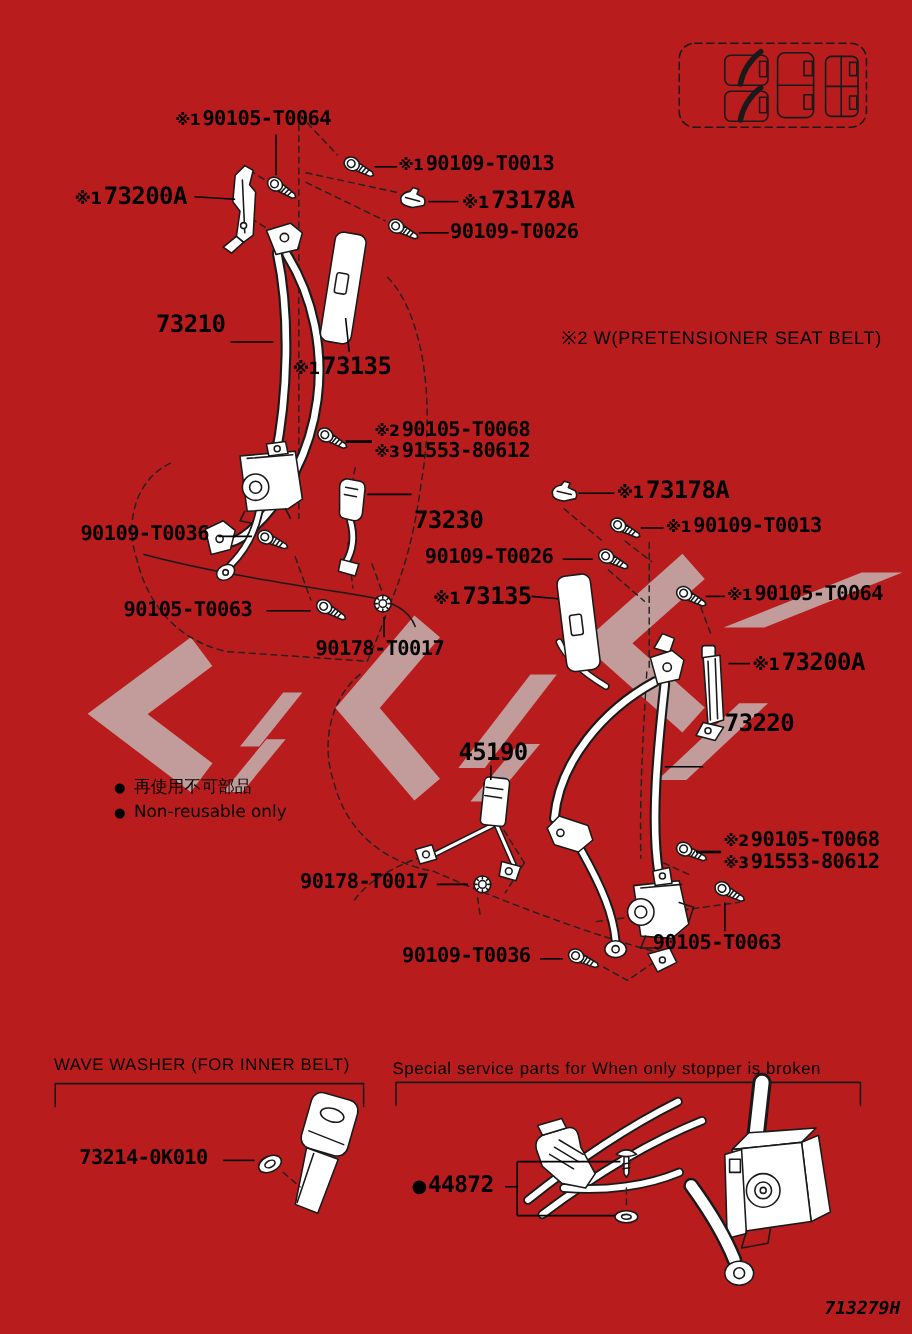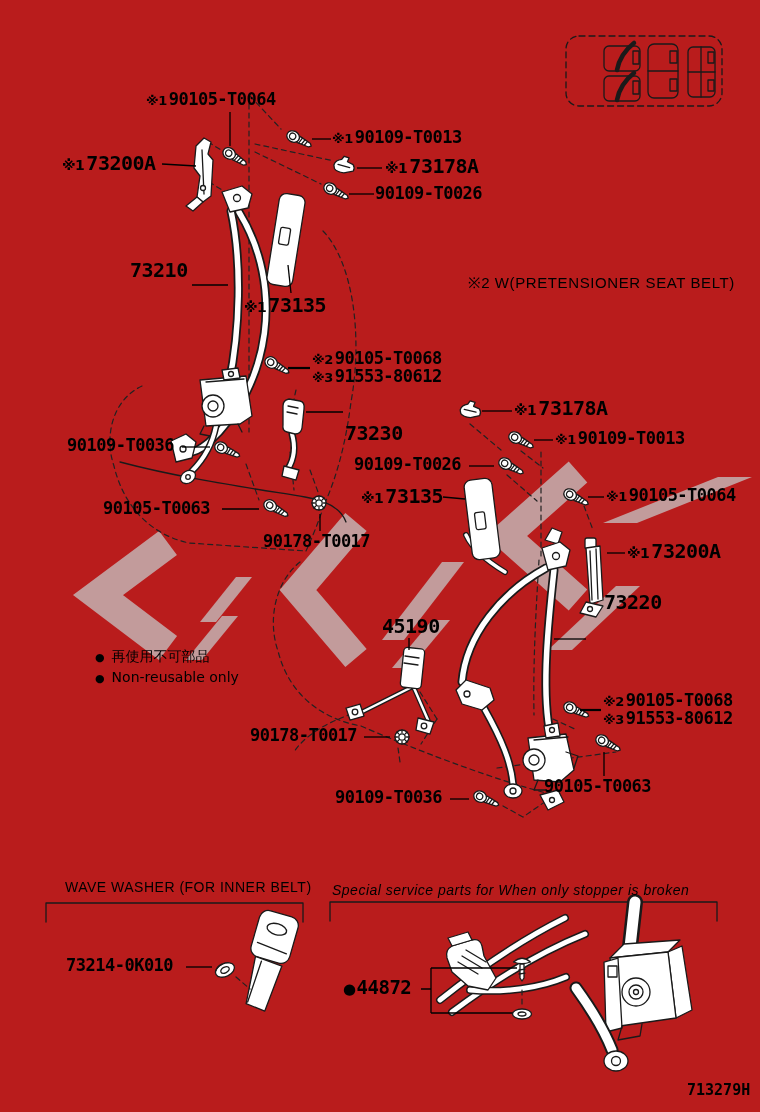--- a/index.html
+++ b/index.html
@@ -5,23 +5,23 @@
   html,body{margin:0;padding:0;background:#fff;}
   .page{position:relative;width:760px;height:1112px;background:#b91c1c;overflow:hidden;
         font-family:"Liberation Sans",sans-serif;}
   svg{position:absolute;left:0;top:0;}
   #labels-layer{position:absolute;left:0;top:0;width:760px;height:1112px;}
   .lbl{position:absolute;white-space:pre;color:#000;line-height:1.05;}
   .part    {font-family:"DejaVu Sans Mono",monospace;font-weight:bold;font-size:17px;letter-spacing:-0.5px;}
   .part-lg {font-family:"DejaVu Sans Mono",monospace;font-weight:bold;font-size:20px;letter-spacing:-0.5px;}
   .part-md {font-family:"DejaVu Sans Mono",monospace;font-weight:bold;font-size:19px;letter-spacing:-0.5px;}
   .note    {font-family:"Liberation Sans",sans-serif;font-size:15px;letter-spacing:0.6px;}
-  .header  {font-family:"Liberation Sans",sans-serif;font-size:14px;letter-spacing:0.5px;margin-left:20px;}
+  .header  {font-family:"Liberation Sans",sans-serif;font-size:14px;letter-spacing:0.5px;}
   .legend  {font-family:"DejaVu Sans",sans-serif;font-size:14px;}
-  .docnum  {font-family:"DejaVu Sans Mono",monospace;font-size:15px;font-weight:bold;}
+  .docnum  {font-family:"DejaVu Sans Mono",monospace;font-size:15px;font-weight:bold;font-style:italic;}
   .pfx{font-family:"DejaVu Sans",sans-serif;font-weight:bold;font-size:13px;margin-right:2px;}
   .part-lg .pfx{font-size:14px;}
   .legend .pfx{font-size:11px;margin-right:7px;}
   .part-md .pfx{font-size:15px;margin-right:1px;}
   
   .ln{stroke:#1a1a1a;fill:none;stroke-width:1.3;stroke-linecap:round;stroke-linejoin:round;}
   .lnf{stroke:#1a1a1a;fill:#fff;stroke-width:1.3;stroke-linejoin:round;}
   .dash{stroke:#222;fill:none;stroke-width:1.2;stroke-dasharray:5 4;stroke-linecap:round;}
   .lead{stroke:#000;fill:none;stroke-width:1.3;}
   .lead2{stroke:#000;fill:none;stroke-width:2.2;}
@@ -364,19 +364,19 @@
       <div class="lbl part-lg" style="left: 382px; top: 616px;"><span>45190</span></div>
       <div class="lbl part-lg" style="left: 588px; top: 592px; margin-left: 16px;"><span>73220</span></div>
       <div class="lbl part" style="left: 603px; top: 692px;"><span class="pfx">※2</span><span>90105-T0068</span></div>
       <div class="lbl part" style="left: 603px; top: 710px;"><span class="pfx">※3</span><span>91553-80612</span></div>
       <div class="lbl part" style="left: 250px; top: 727px;"><span>90178-T0017</span></div>
       <div class="lbl part" style="left: 335px; top: 789px;"><span>90109-T0036</span></div>
       <div class="lbl part" style="left: 544px; top: 778px;"><span>90105-T0063</span></div>
       <div class="lbl legend" style="left: 95px; top: 649px;"><span class="pfx">●</span><span>再使用不可部品</span></div>
       <div class="lbl legend" style="left: 95px; top: 670px;"><span class="pfx">●</span><span>Non-reusable only</span></div>
       <div class="lbl header" style="left: 45px; top: 880px;"><span>WAVE WASHER (FOR INNER BELT)</span></div>
-      <div class="lbl header" style="left: 312px; top: 883px; font-style: italic;"><span>Special service parts for When only stopper is broken</span></div>
+      <div class="lbl header" style="left: 327px; top: 883px;"><span>Special service parts for When only stopper is broken</span></div>
       <div class="lbl part" style="left: 66px; top: 957px;"><span>73214-0K010</span></div>
       <div class="lbl part-md" style="left: 343px; top: 978px;"><span class="pfx">●</span><span>44872</span></div>
       <div class="lbl docnum" style="left: 687px; top: 1083px;"><span>713279H</span></div>
     </div>
 
 </div>
 
 </body></html>

